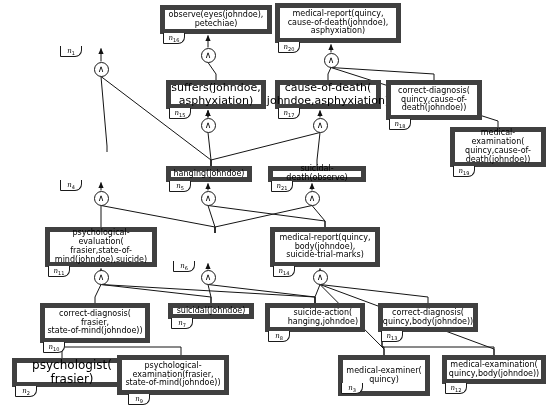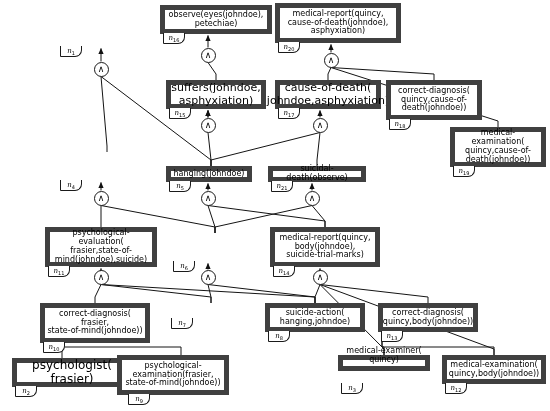--- a/index.html
+++ b/index.html
@@ -204,24 +204,27 @@
       <span class="tlabel"><i style="font-family:'DejaVu Serif',serif;font-style:italic;">n</i><span class="sub">14</span></span>
     </div>
     <div class="node" style="left: 40px; top: 303px; width: 110px; height: 40px; font-size: 8px;">
       <span class="nlabel">correct-diagnosis(
 frasier,
 state-of-mind(johndoe))</span>
     </div>
     <div class="tab" style="left: 43px; top: 342px; width: 22px; height: 11px; font-size: 7px;">
       <span class="tlabel"><i style="font-family:'DejaVu Serif',serif;font-style:italic;">n</i><span class="sub">10</span></span>
     </div>
+    <div class="node" style="left: 168px; top: 303px; width: 86px; height: 16px; font-size: 8px;">
+      <span class="nlabel">suicidal(johndoe)</span>
+    </div>
     <div class="tab" style="left: 171px; top: 318px; width: 22px; height: 11px; font-size: 7px;">
       <span class="tlabel"><i style="font-family:'DejaVu Serif',serif;font-style:italic;">n</i><span class="sub">7</span></span>
     </div>
-    <div class="node" style="left: 265px; top: 303px; width: 100px; height: 29px; font-size: 8px;">
+    <div class="node" style="left: 265px; top: 303px; width: 100px; height: 29px; font-size: 8px; justify-content: flex-end;">
       <span class="nlabel">suicide-action(
 hanging,johndoe)</span>
     </div>
     <div class="tab" style="left: 268px; top: 331px; width: 22px; height: 11px; font-size: 7px;">
       <span class="tlabel"><i style="font-family:'DejaVu Serif',serif;font-style:italic;">n</i><span class="sub">8</span></span>
     </div>
     <div class="node" style="left: 378px; top: 303px; width: 100px; height: 29px; font-size: 8px;">
       <span class="nlabel">correct-diagnosis(
 quincy,body(johndoe))</span>
     </div>
@@ -236,21 +239,21 @@
       <span class="tlabel"><i style="font-family:'DejaVu Serif',serif;font-style:italic;">n</i><span class="sub">2</span></span>
     </div>
     <div class="node" style="left: 117px; top: 355px; width: 112px; height: 40px; font-size: 8px;">
       <span class="nlabel">psychological-
 examination(frasier,
 state-of-mind(johndoe))</span>
     </div>
     <div class="tab" style="left: 128px; top: 394px; width: 22px; height: 11px; font-size: 7px;">
       <span class="tlabel"><i style="font-family:'DejaVu Serif',serif;font-style:italic;">n</i><span class="sub">9</span></span>
     </div>
-    <div class="node" style="left: 338px; top: 355px; width: 92px; height: 16px; font-size: 8px; align-items: flex-end;">
+    <div class="node" style="left: 338px; top: 355px; width: 92px; height: 41px; font-size: 8px;">
       <span class="nlabel">medical-examiner(
 quincy)</span>
     </div>
     <div class="tab" style="left: 341px; top: 383px; width: 22px; height: 11px; font-size: 7px;">
       <span class="tlabel"><i style="font-family:'DejaVu Serif',serif;font-style:italic;">n</i><span class="sub">3</span></span>
     </div>
     <div class="node" style="left: 442px; top: 355px; width: 104px; height: 29px; font-size: 8px;">
       <span class="nlabel">medical-examination(
 quincy,body(johndoe))</span>
     </div>

